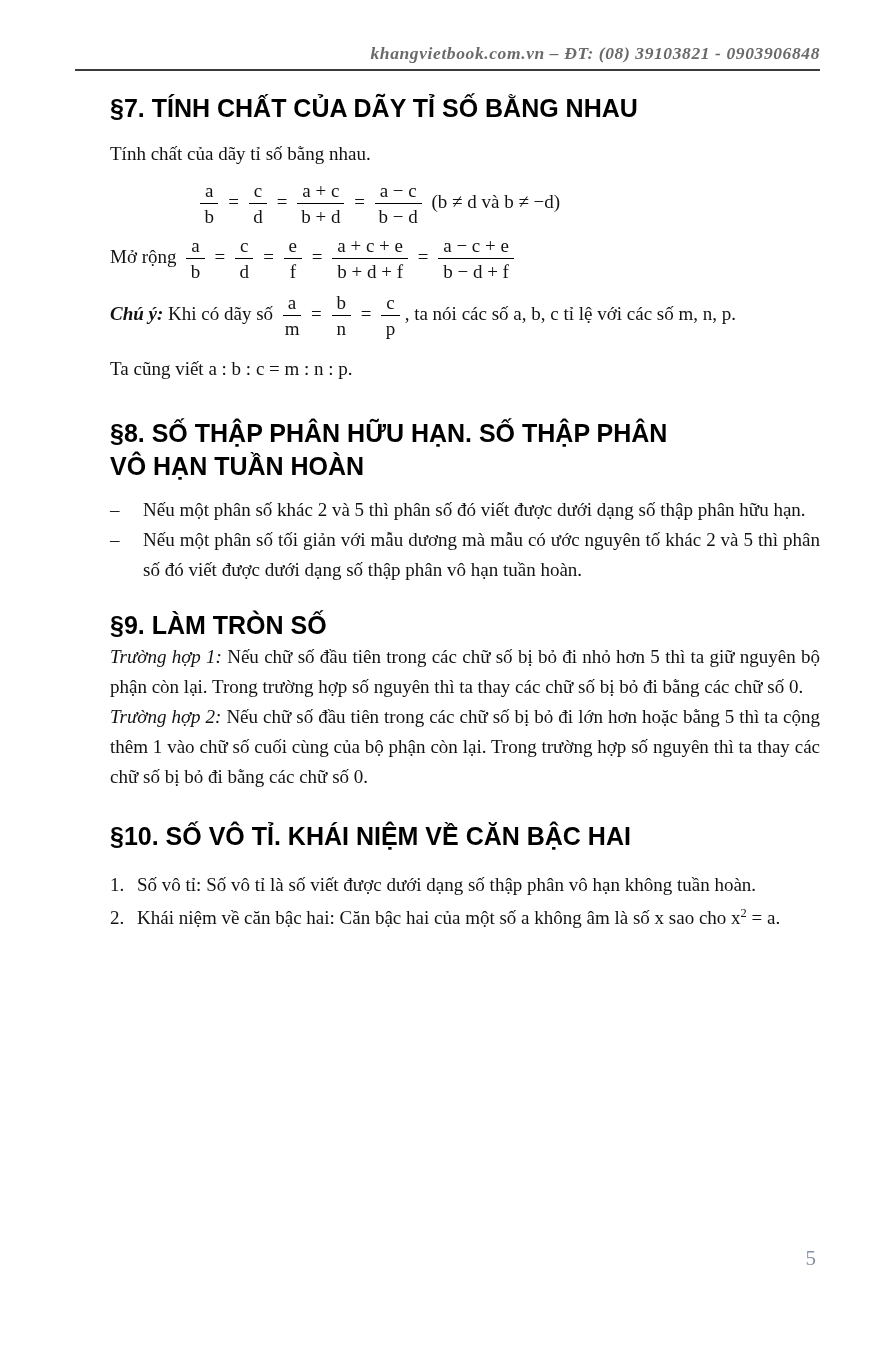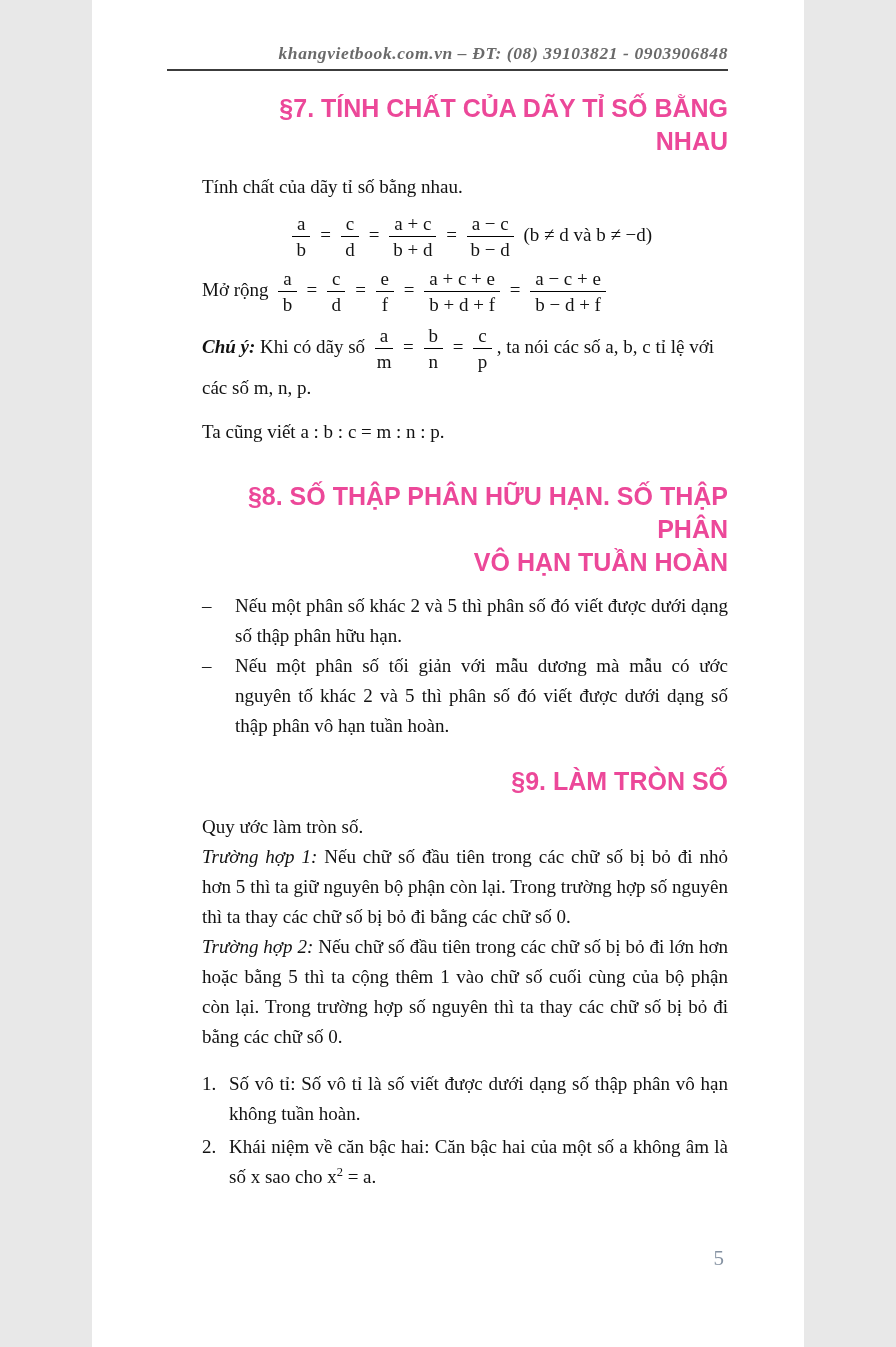--- a/index.html
+++ b/index.html
@@ -1,34 +1,34 @@
 <!DOCTYPE html>
 <html><head>
 <meta charset="utf-8">
 <style>
   html,body { margin:0; padding:0; background:#e8e8e8; }
   .page {
-    position:relative; width:712px; height:1347px; margin:0 auto;
+    position:relative; width:896px; height:1347px; margin:0 auto;
     background:#ffffff; overflow:hidden;
     font-family:"Liberation Serif", serif; font-size:19px; line-height:30px; color:#121212;
   }
   
   .header {
     margin:42px 76px 0 75px; padding-bottom:5px;
     border-bottom:2px solid #3c3c3c;
     text-align:right;
     font-family:"Liberation Serif", serif; font-weight:700; font-style:italic;
     font-size:17.5px; line-height:22px; color:#6a6a6a; letter-spacing:0.6px;
   }
   .content { margin:0 76px 0 110px; }
   
   .section-title {
-    margin:0; text-align:right;
+    margin:0; text-align:left;
     font-family:"Liberation Sans", sans-serif; font-weight:700;
-    font-size:25px; line-height:33px; color:#ec4899;
+    font-size:25px; line-height:33px; color:#000000;
   }
   .mt-title-7  { margin-top:21px; }
   .mt-title-8  { margin-top:33px; }
   .mt-title-9  { margin-top:24px; }
   .mt-title-10 { margin-top:28px; }
   p { margin:0; text-align:justify; }
   .mt-sm { margin-top:14px; }
   .mt-xs { margin-top:4px; }
   
   .formula { margin:0; text-align:left; }
@@ -124,24 +124,24 @@
         <span class="marker">–</span>
         <span class="btext">Nếu một phân số khác 2 và 5 thì phân số đó viết được dưới dạng số thập phân hữu hạn.</span>
       </div>
       <div class="bullet">
         <span class="marker">–</span>
         <span class="btext">Nếu một phân số tối giản với mẫu dương mà mẫu có ước nguyên tố khác 2 và 5 thì phân số đó viết được dưới dạng số thập phân vô hạn tuần hoàn.</span>
       </div>
     </div>
 
     <h2 class="section-title mt-title-9">§9. LÀM TRÒN SỐ</h2>
-    <p class="mt-sm">Quy ước làm tròn số.</p>
     <p><span class="it">Trường hợp 1:</span><span> Nếu chữ số đầu tiên trong các chữ số bị bỏ đi nhỏ hơn 5 thì ta giữ nguyên bộ phận còn lại. Trong trường hợp số nguyên thì ta thay các chữ số bị bỏ đi bằng các chữ số 0.</span></p>
     <p><span class="it">Trường hợp 2:</span><span> Nếu chữ số đầu tiên trong các chữ số bị bỏ đi lớn hơn hoặc bằng 5 thì ta cộng thêm 1 vào chữ số cuối cùng của bộ phận còn lại. Trong trường hợp số nguyên thì ta thay các chữ số bị bỏ đi bằng các chữ số 0.</span></p>
 
+    <h2 class="section-title mt-title-10">§10. SỐ VÔ TỈ. KHÁI NIỆM VỀ CĂN BẬC HAI</h2>
     <div class="num-list">
       <div class="num-item">
         <span class="marker">1.</span>
         <span class="itext"><span>Số vô tỉ: Số vô tỉ là số viết được dưới dạng số thập phân vô hạn không tuần hoàn.</span></span>
       </div>
       <div class="num-item item-gap">
         <span class="marker">2.</span>
         <span class="itext"><span>Khái niệm về căn bậc hai: Căn bậc hai của một số a không âm là số x sao cho x</span><sup>2</sup><span> = a.</span></span>
       </div>
     </div>

